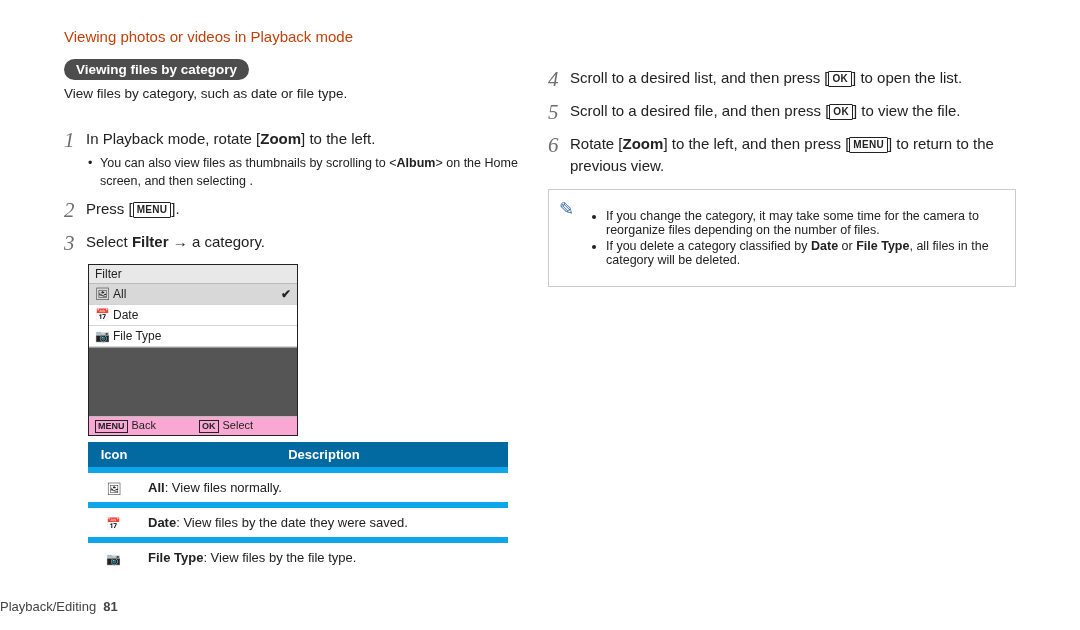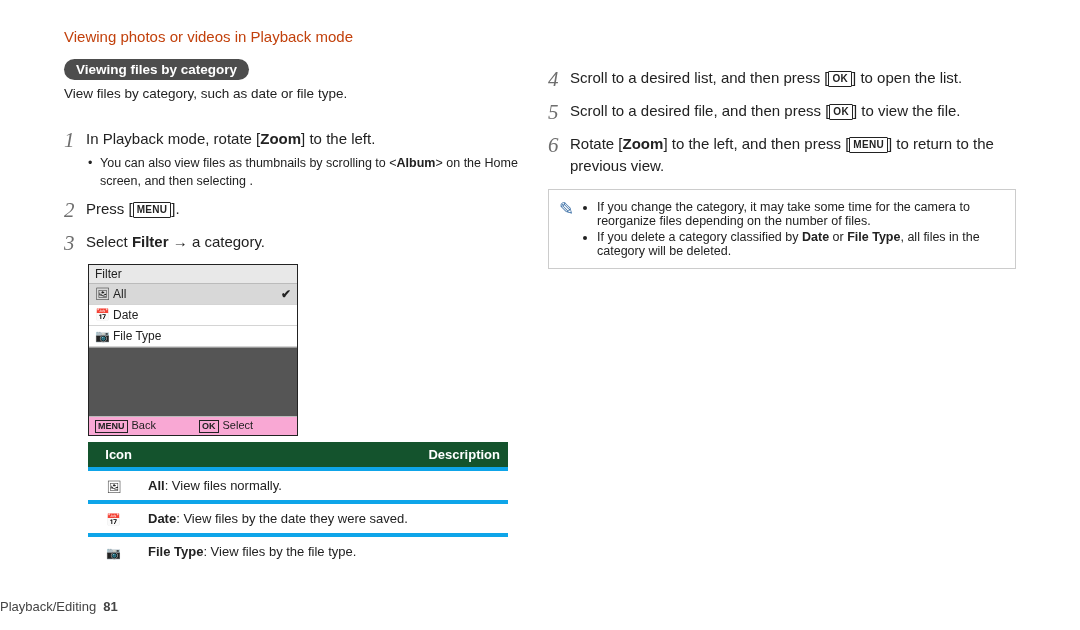--- a/index.html
+++ b/index.html
@@ -25,27 +25,27 @@
   .screen .row{display:flex;align-items:center;padding:3px 6px;border-bottom:1px solid #d4d4d4}
   .screen .row:nth-child(2){background:#d8d8d8}
   .screen .row span.ic{width:18px;display:inline-block}
   .screen .row span.check{margin-left:auto;font-weight:700}
   .screen .blank{height:68px;background:#555;border-top:1px solid #999}
   .screen .footer{display:flex;background:#f9a8d4;font-size:11px;border-top:1px solid #bbb}
   .screen .footer div{flex:1;padding:2px 6px}
   .scap{font-size:9px;font-weight:700;border:1px solid #222;padding:0 2px;margin-right:4px;display:inline-block;line-height:11px}
   
   table.ic{border-collapse:collapse;width:420px;margin-left:24px}
-  table.ic th{background:#14532d;color:#fff;font-size:13px;text-align:right;padding:5px 8px;font-weight:600}
-  table.ic td{border-top:4px solid #0ea5e9;padding:6px 8px;font-size:13px;vertical-align:middle}
+  table.ic th{background:#0369a1;color:#fff;font-size:13px;text-align:center;padding:5px 8px;font-weight:600}
+  table.ic td{border-top:6px solid #0ea5e9;padding:6px 8px;font-size:13px;vertical-align:middle}
   table.ic td.icell{width:36px;text-align:center;font-size:15px}
   
   .note{border:1px solid #ccc;display:flex;padding:8px 10px;font-size:12.5px;margin-top:12px}
   .note .nic{width:24px;flex-shrink:0;color:#3a6ea5;font-size:18px}
-  .note ul{margin:0;padding-left:14px}
+  .note ul{margin:9px;padding-left:14px}
   .note li{margin:2px 0}
   .footerbar{position:absolute;bottom:16px;width:100%;left:0;font-size:13px;color:#444}
   .arrow{font-family:Arial}
   
   .g-all::before{content:"\1F5BC";font-size:12px}
   .g-date::before{content:"\1F4C5";font-size:12px}
   .g-ft::before{content:"\1F4F7";font-size:12px}
 </style>
 </head>
 <body>

